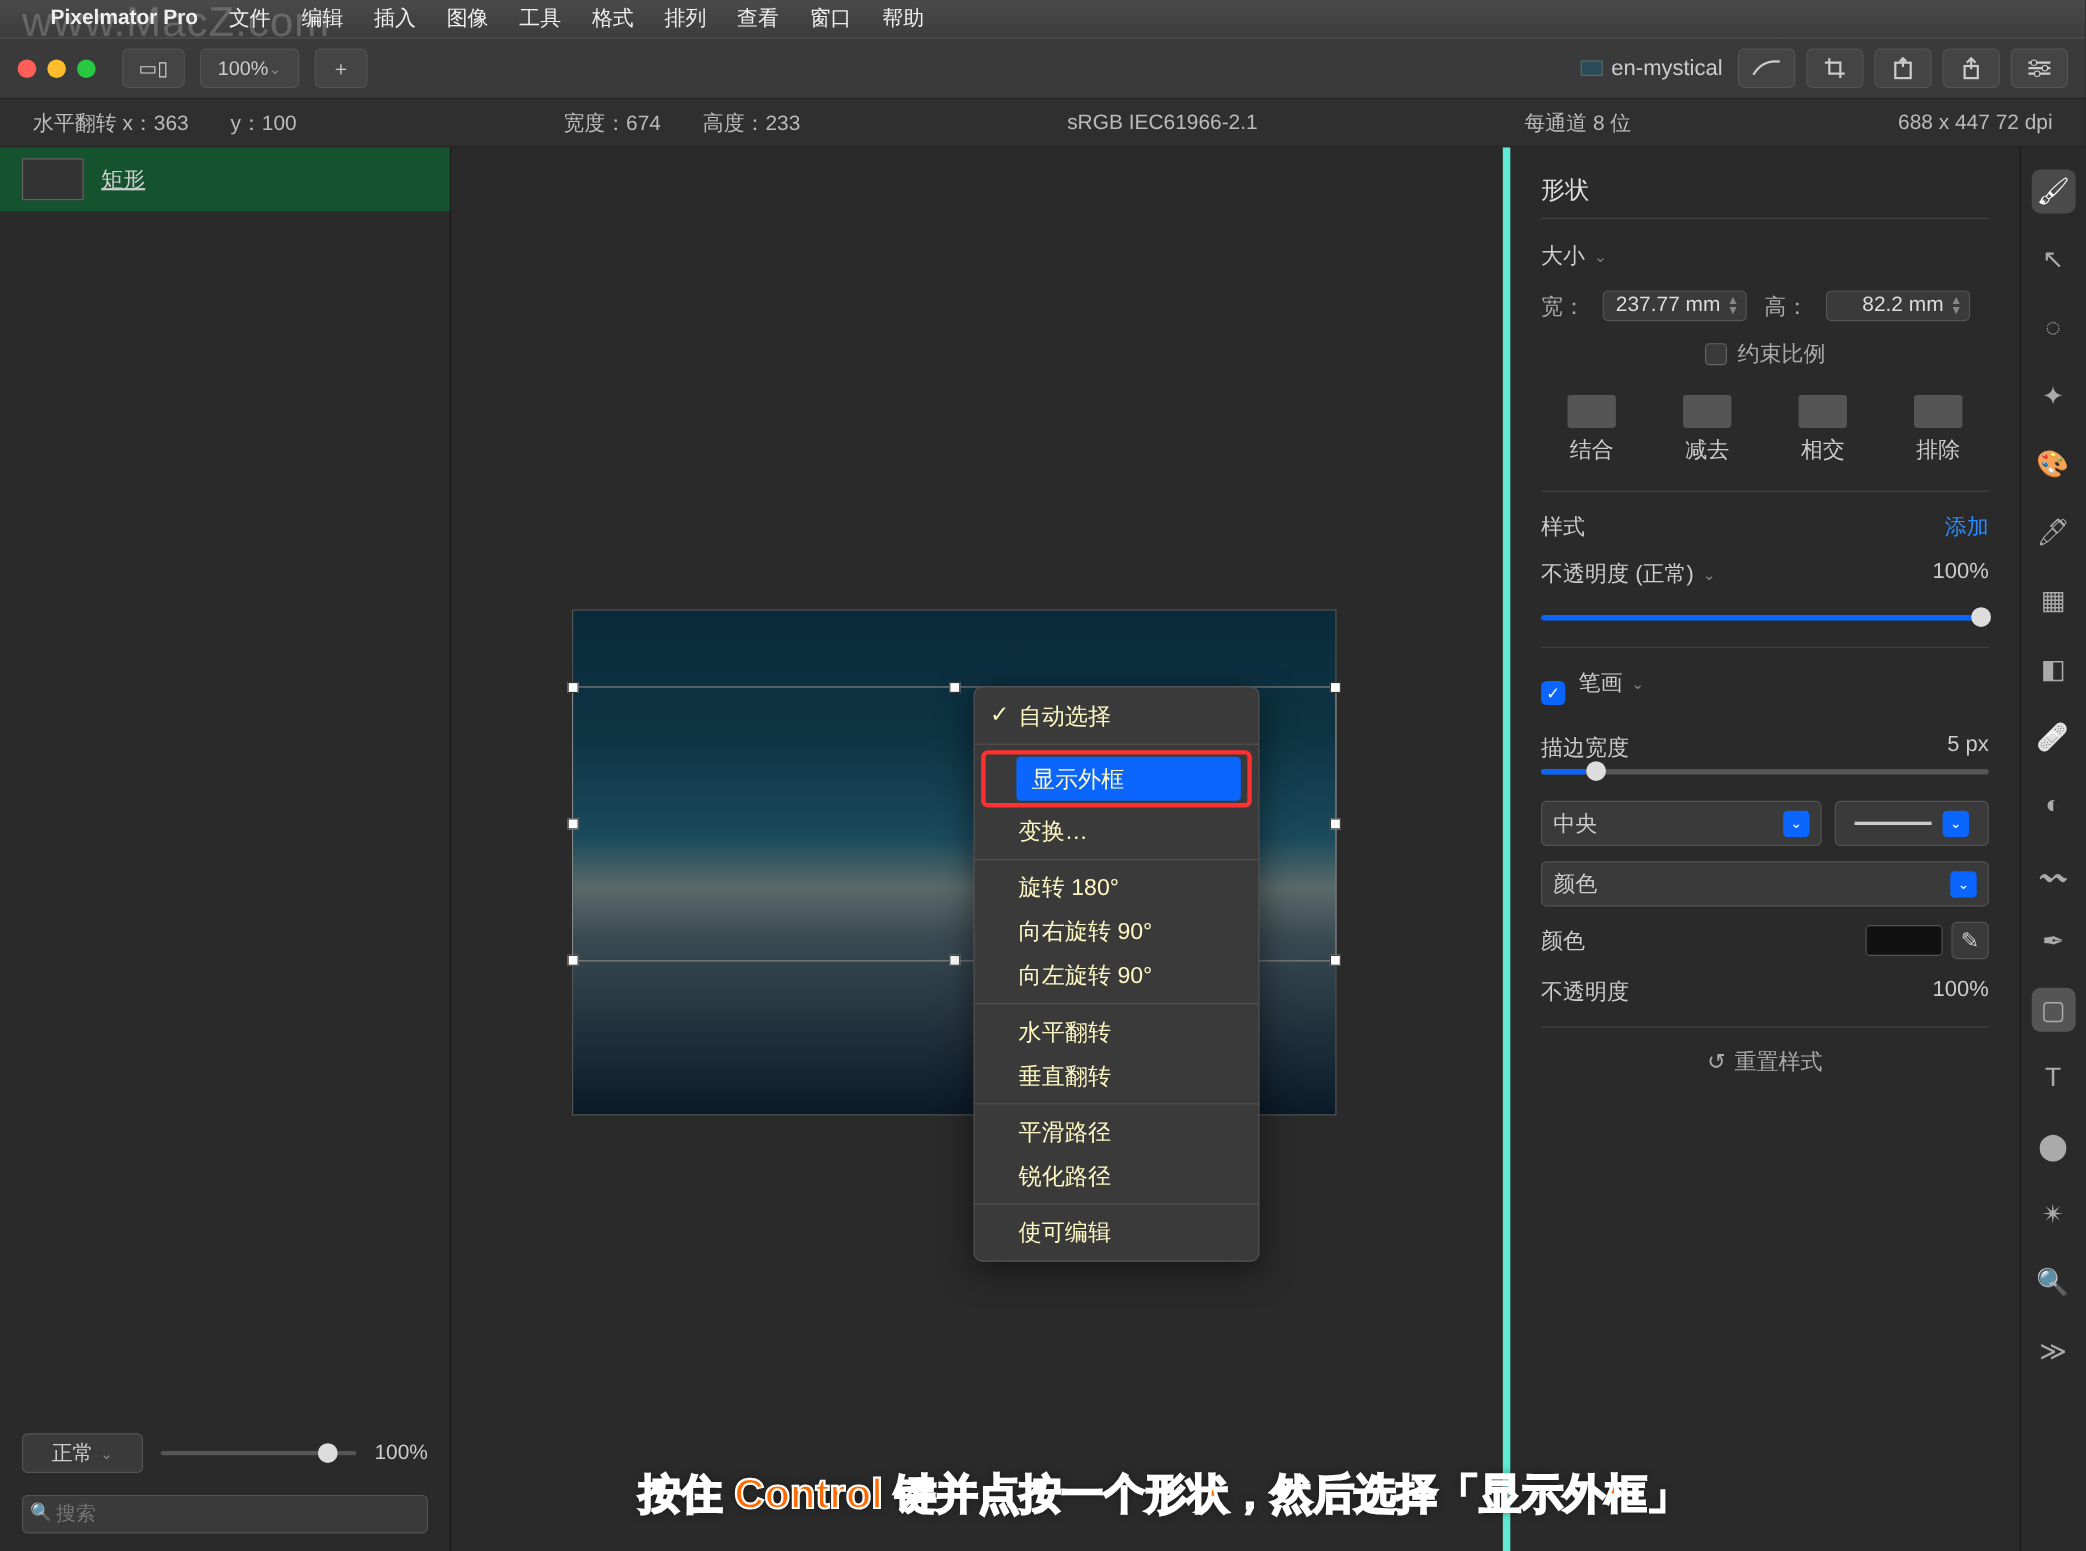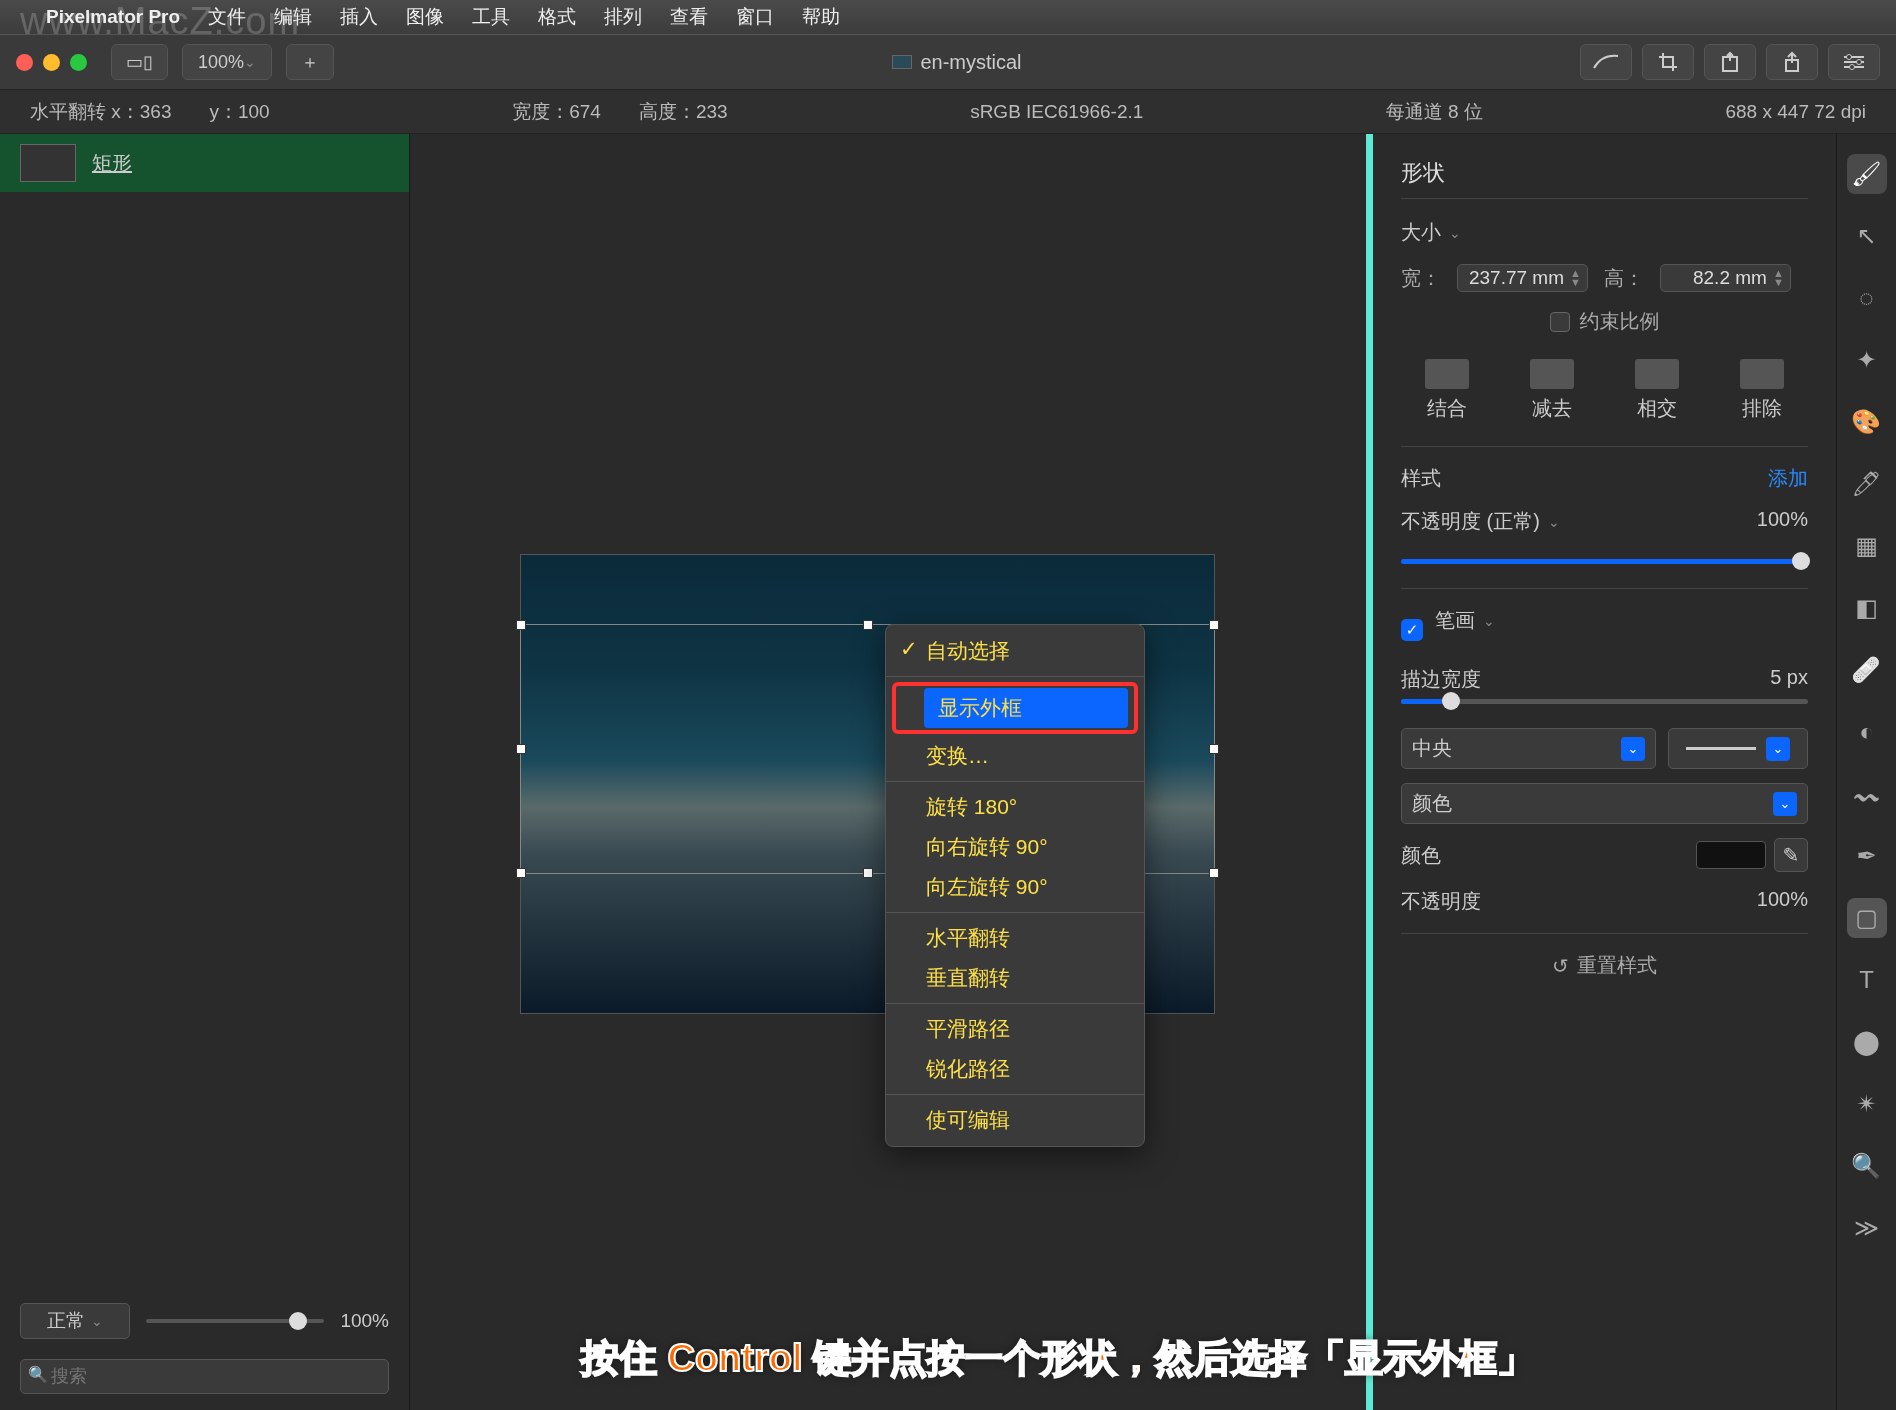--- a/index.html
+++ b/index.html
@@ -8,21 +8,21 @@
 .menubar { height:34px; background:linear-gradient(#4a4a4a,#3c3c3c); display:flex; align-items:center; padding:0 18px; font-size:19px; color:#eee; gap:28px; }
 .menubar .apple { font-size:22px; }
 .menubar .appname { font-weight:600; }
 
 .toolbar { height:56px; background:#3a3a3a; border-top:1px solid #555; border-bottom:1px solid #222; display:flex; align-items:center; padding:0 16px; gap:14px; }
 .traffic { display:flex; gap:10px; margin-right:10px; }
 .traffic span { width:17px; height:17px; border-radius:50%; }
 .tr-red{background:#ff5f57;} .tr-yel{background:#ffbd2e;} .tr-grn{background:#28c940;}
 .tb-btn { height:36px; border:1px solid #555; background:#444; border-radius:6px; display:flex; align-items:center; justify-content:center; padding:0 14px; color:#ccc; font-size:18px; }
 .zoom-btn { min-width:90px; }
-.doc-title { flex:1; text-align:center; font-size:20px; color:#ccc; display:flex; align-items:center; justify-content:center; gap:8px; }
+.doc-title { flex:1; text-align:center; font-size:20px; color:#ccc; display:flex; align-items:center; justify-content:flex-end; gap:8px; }
 .doc-title .proxy { width:20px; height:14px; background:#2a4a5a; border:1px solid #666; }
 .tb-right { display:flex; gap:10px; }
 .tb-right .tb-btn { width:52px; padding:0; }
 
 .infobar { height:44px; background:#2f2f2f; border-bottom:1px solid #222; display:flex; align-items:center; padding:0 30px; font-size:19px; color:#bbb; justify-content:space-between; }
 .infobar .seg { white-space:nowrap; }
 
 .workspace { position:absolute; top:134px; bottom:0; left:0; right:0; display:flex; }
 
 .layers-panel { width:410px; background:#2a2a2a; border-right:1px solid #1a1a1a; display:flex; flex-direction:column; }
@@ -41,21 +41,21 @@
 
 .canvas-area { flex:1; background:#2a2a2a; position:relative; }
 .canvas-img { position:absolute; left:110px; top:420px; width:695px; height:460px; background:linear-gradient(180deg,#0b2a3a 0%,#0e3444 25%,#1a4a5c 45%,#5a6a6a 55%,#3a4a52 65%,#0a1a28 100%); border:1px solid #555; }
 .sel-outer { position:absolute; left:110px; top:490px; width:695px; height:250px; border:1px solid #888; }
 .handle { position:absolute; width:10px; height:10px; background:#fff; border:1px solid #333; }
 .h-tl{top:-5px;left:-5px;} .h-tm{top:-5px;left:calc(50% - 5px);} .h-tr{top:-5px;right:-5px;}
 .h-ml{top:calc(50% - 5px);left:-5px;} .h-mr{top:calc(50% - 5px);right:-5px;}
 .h-bl{bottom:-5px;left:-5px;} .h-bm{bottom:-5px;left:calc(50% - 5px);} .h-br{bottom:-5px;right:-5px;}
 
 .ctx-menu { position:absolute; left:475px; top:490px; width:260px; background:#3a3a3a; border:1px solid #555; border-radius:8px; padding:6px 0; box-shadow:0 8px 30px rgba(0,0,0,.5); font-size:21px; }
-.ctx-item { padding:6px 20px 6px 40px; color:#fde047; position:relative; }
+.ctx-item { padding:6px 20px 6px 40px; color:#fef9c3; position:relative; }
 .ctx-item.checked:before { content:"✓"; position:absolute; left:14px; }
 .ctx-item.hl { background:#0a66ff; margin:0 6px; border-radius:4px; padding-left:34px; }
 .ctx-item.hl-wrap { border:4px solid #ff3030; border-radius:6px; margin:2px 6px; padding:2px 6px 2px 28px; }
 .ctx-sep { height:1px; background:#555; margin:5px 0; }
 
 .inspector { width:470px; background:#2a2a2a; border-left:7px solid #5eead4; padding:24px 28px; font-size:20px; overflow:hidden; }
 .insp-head { font-size:22px; color:#ddd; padding-bottom:10px; border-bottom:1px solid #444; margin-bottom:20px; }
 .disclose { display:flex; align-items:center; gap:8px; color:#ccc; margin-bottom:18px; }
 .chev { font-size:14px; color:#888; }
 .dim-row { display:flex; gap:16px; align-items:center; margin-bottom:16px; }

